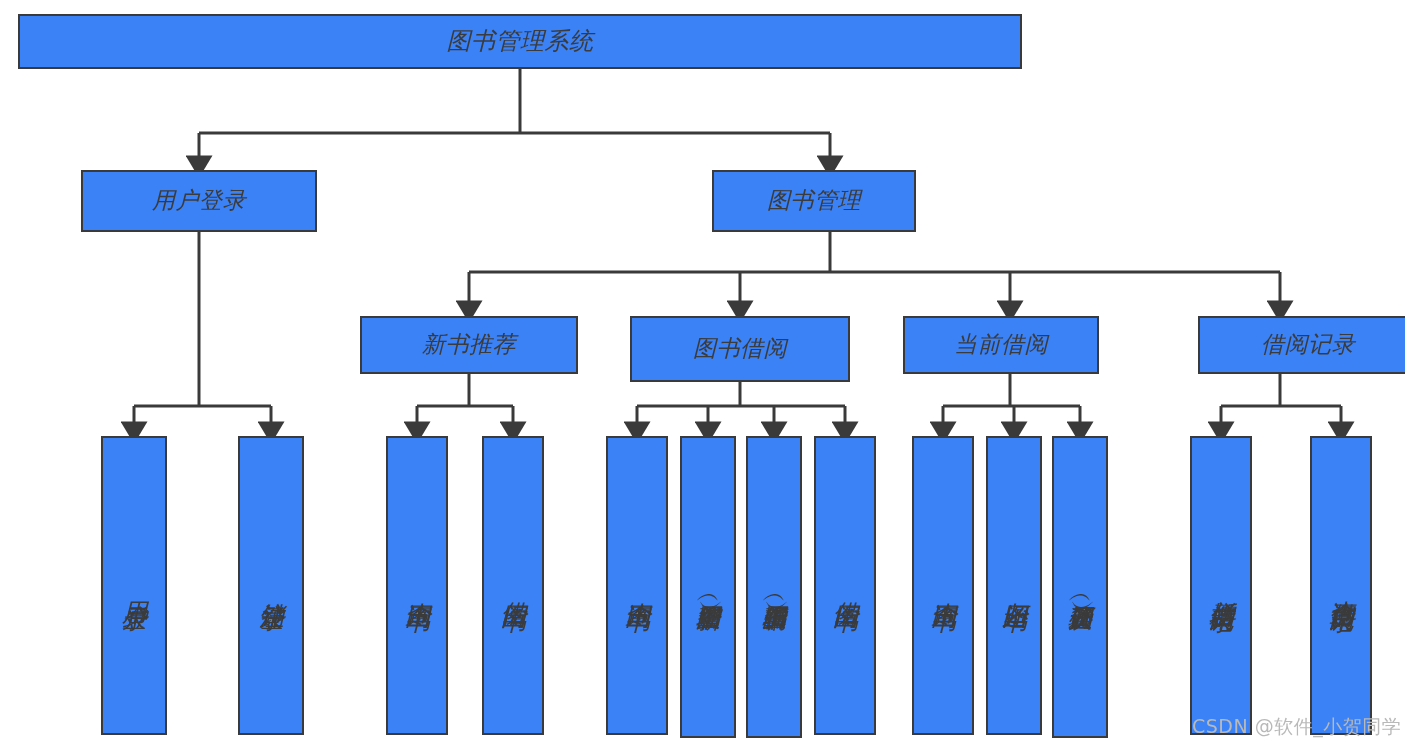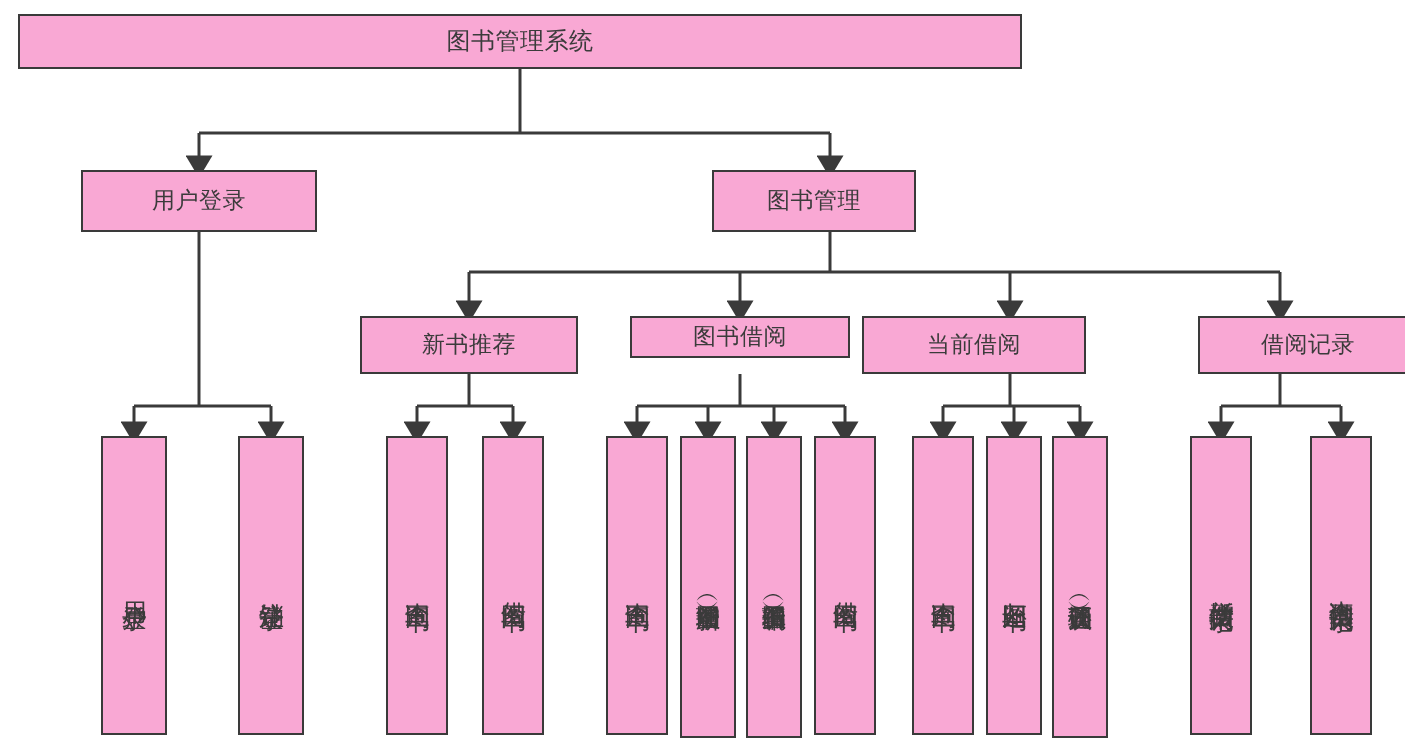--- a/index.html
+++ b/index.html
@@ -21,26 +21,27 @@
   #diagram-svg {
     position: absolute;
     left: 0;
     top: 0;
     width: 1405px;
     height: 747px;
   }
   .node-box {
     position: absolute;
     box-sizing: border-box;
-    background: #f9a8d4;
+    background: #3b82f6;
     border: 2px solid #3a3a3a;
     display: flex;
     align-items: center;
     justify-content: center;
     color: #333333;
+    font-style: italic;
   }
   .node-label {
     display: block;
     color: #3b3b3b;
     line-height: 1.18;
     letter-spacing: 0.5px;
     white-space: nowrap;
   }
   .node-horizontal .node-label {
     font-size: 23px;
@@ -139,24 +140,24 @@
   <div class="node-box node-horizontal" style="left: 81px; top: 170px; width: 236px; height: 62px;">
     <span class="node-label">用户登录</span>
   </div>
   <div class="node-box node-horizontal" style="left: 712px; top: 170px; width: 204px; height: 62px;">
     <span class="node-label">图书管理</span>
   </div>
 
   <div class="node-box node-horizontal" style="left: 360px; top: 316px; width: 218px; height: 58px;">
     <span class="node-label">新书推荐</span>
   </div>
-  <div class="node-box node-horizontal" style="left: 630px; top: 316px; width: 220px; height: 42px;">
+  <div class="node-box node-horizontal" style="left: 630px; top: 316px; width: 220px; height: 66px;">
     <span class="node-label">图书借阅</span>
   </div>
-  <div class="node-box node-horizontal" style="left: 862px; top: 316px; width: 224px; height: 58px;">
+  <div class="node-box node-horizontal" style="left: 903px; top: 316px; width: 196px; height: 58px;">
     <span class="node-label">当前借阅</span>
   </div>
   <div class="node-box node-horizontal" style="left: 1170px; top: 316px; width: 220px; height: 58px; margin-left: 28px;">
     <span class="node-label">借阅记录</span>
   </div>
 
   <div class="node-box node-vertical" style="left: 101px; top: 436px; width: 66px; height: 299px;">
     <span class="node-label">用户登录</span>
   </div>
   <div class="node-box node-vertical" style="left: 238px; top: 436px; width: 66px; height: 299px;">
@@ -189,14 +190,15 @@
   <div class="node-box node-vertical tight" style="left: 1052px; top: 436px; width: 56px; height: 302px;">
     <span class="node-label">确认归还（管理员）</span>
   </div>
   <div class="node-box node-vertical" style="left: 1190px; top: 436px; width: 62px; height: 299px;">
     <span class="node-label">新增借阅记录</span>
   </div>
   <div class="node-box node-vertical" style="left: 1310px; top: 436px; width: 62px; height: 299px;">
     <span class="node-label">查询借阅记录</span>
   </div>
 
+  <div class="watermark" style="left: 1192px; top: 714px;">CSDN @软件_小贺同学</div>
 
 </div>
 
 </body></html>

